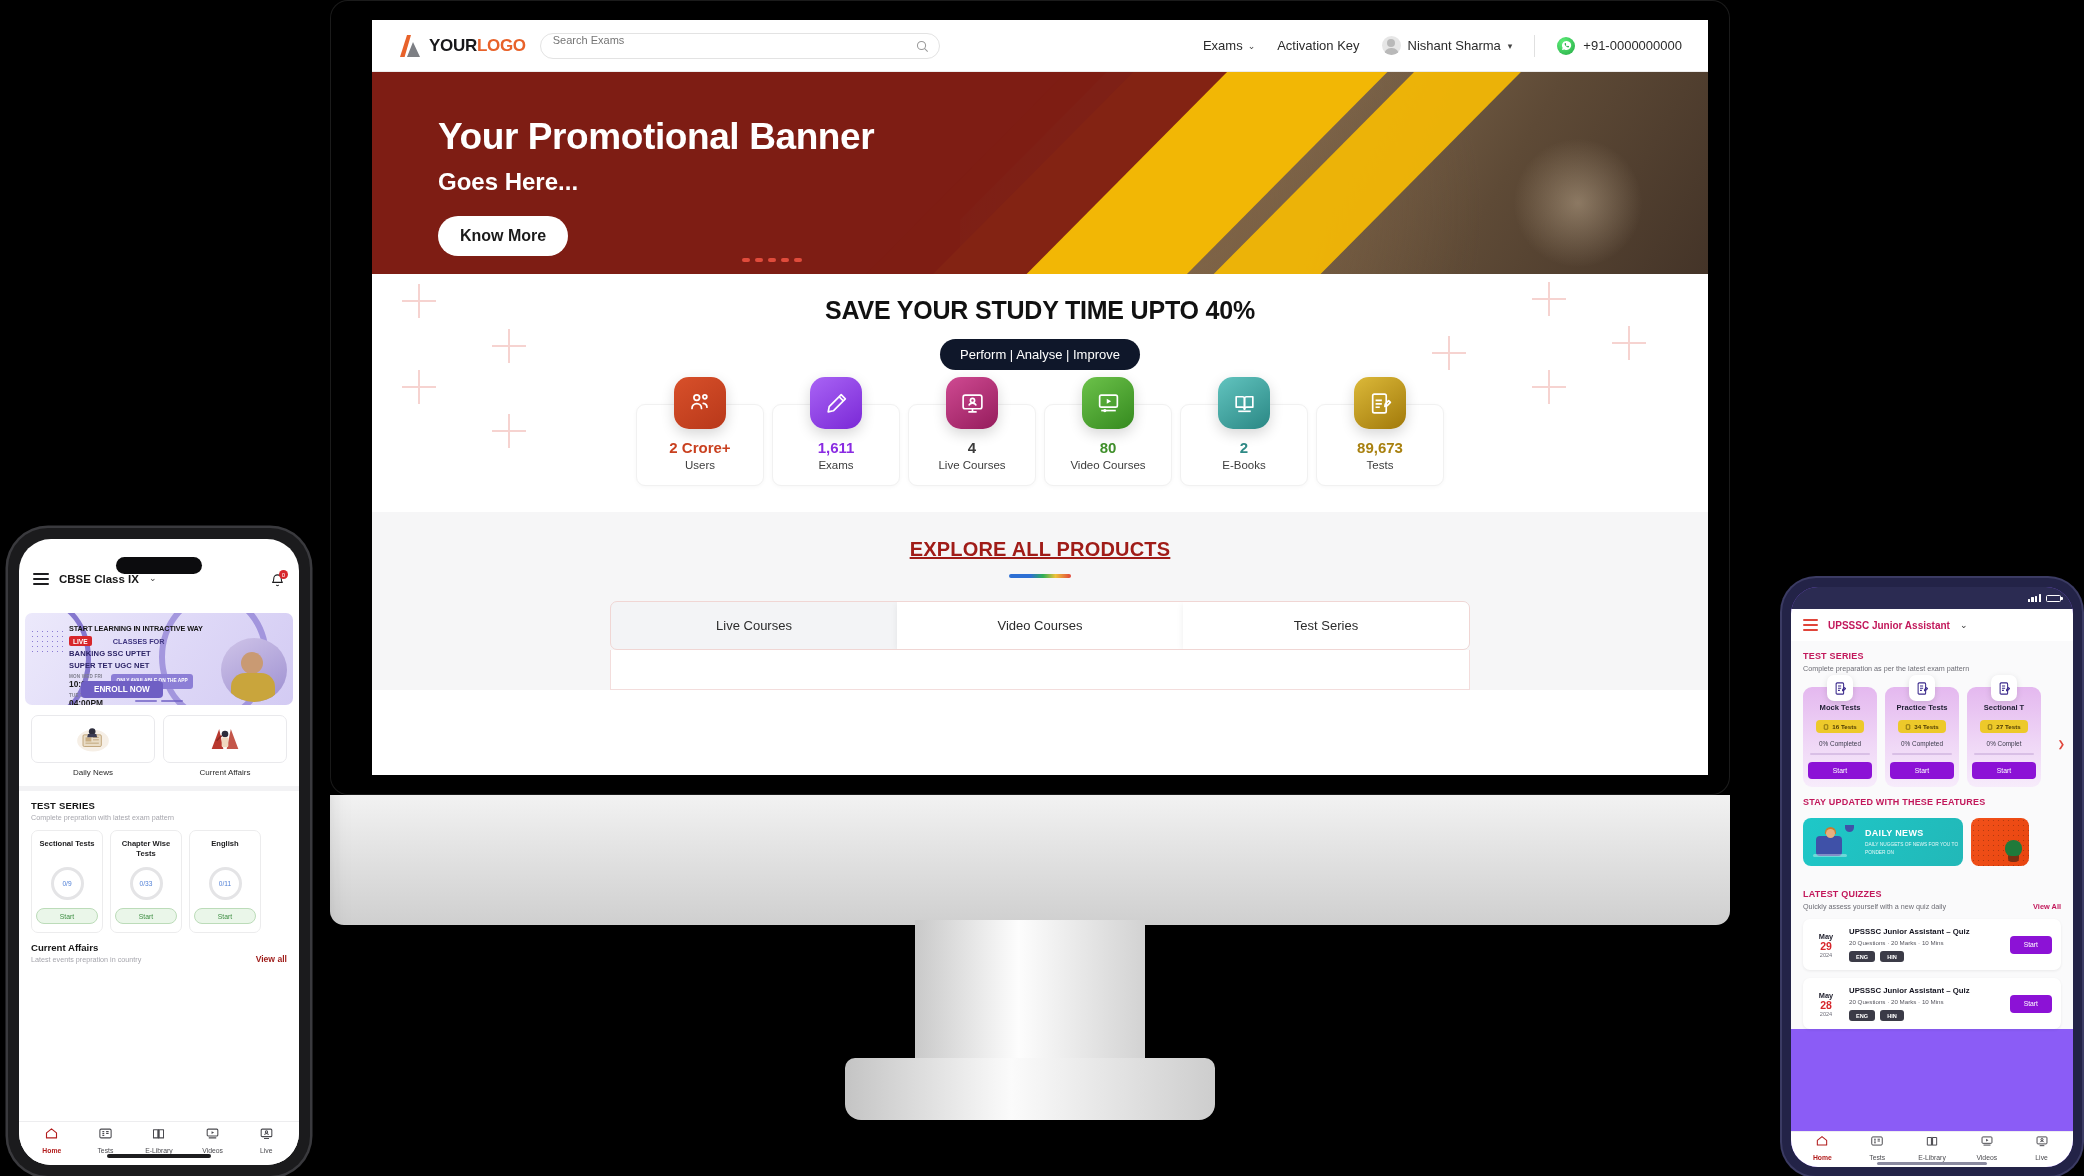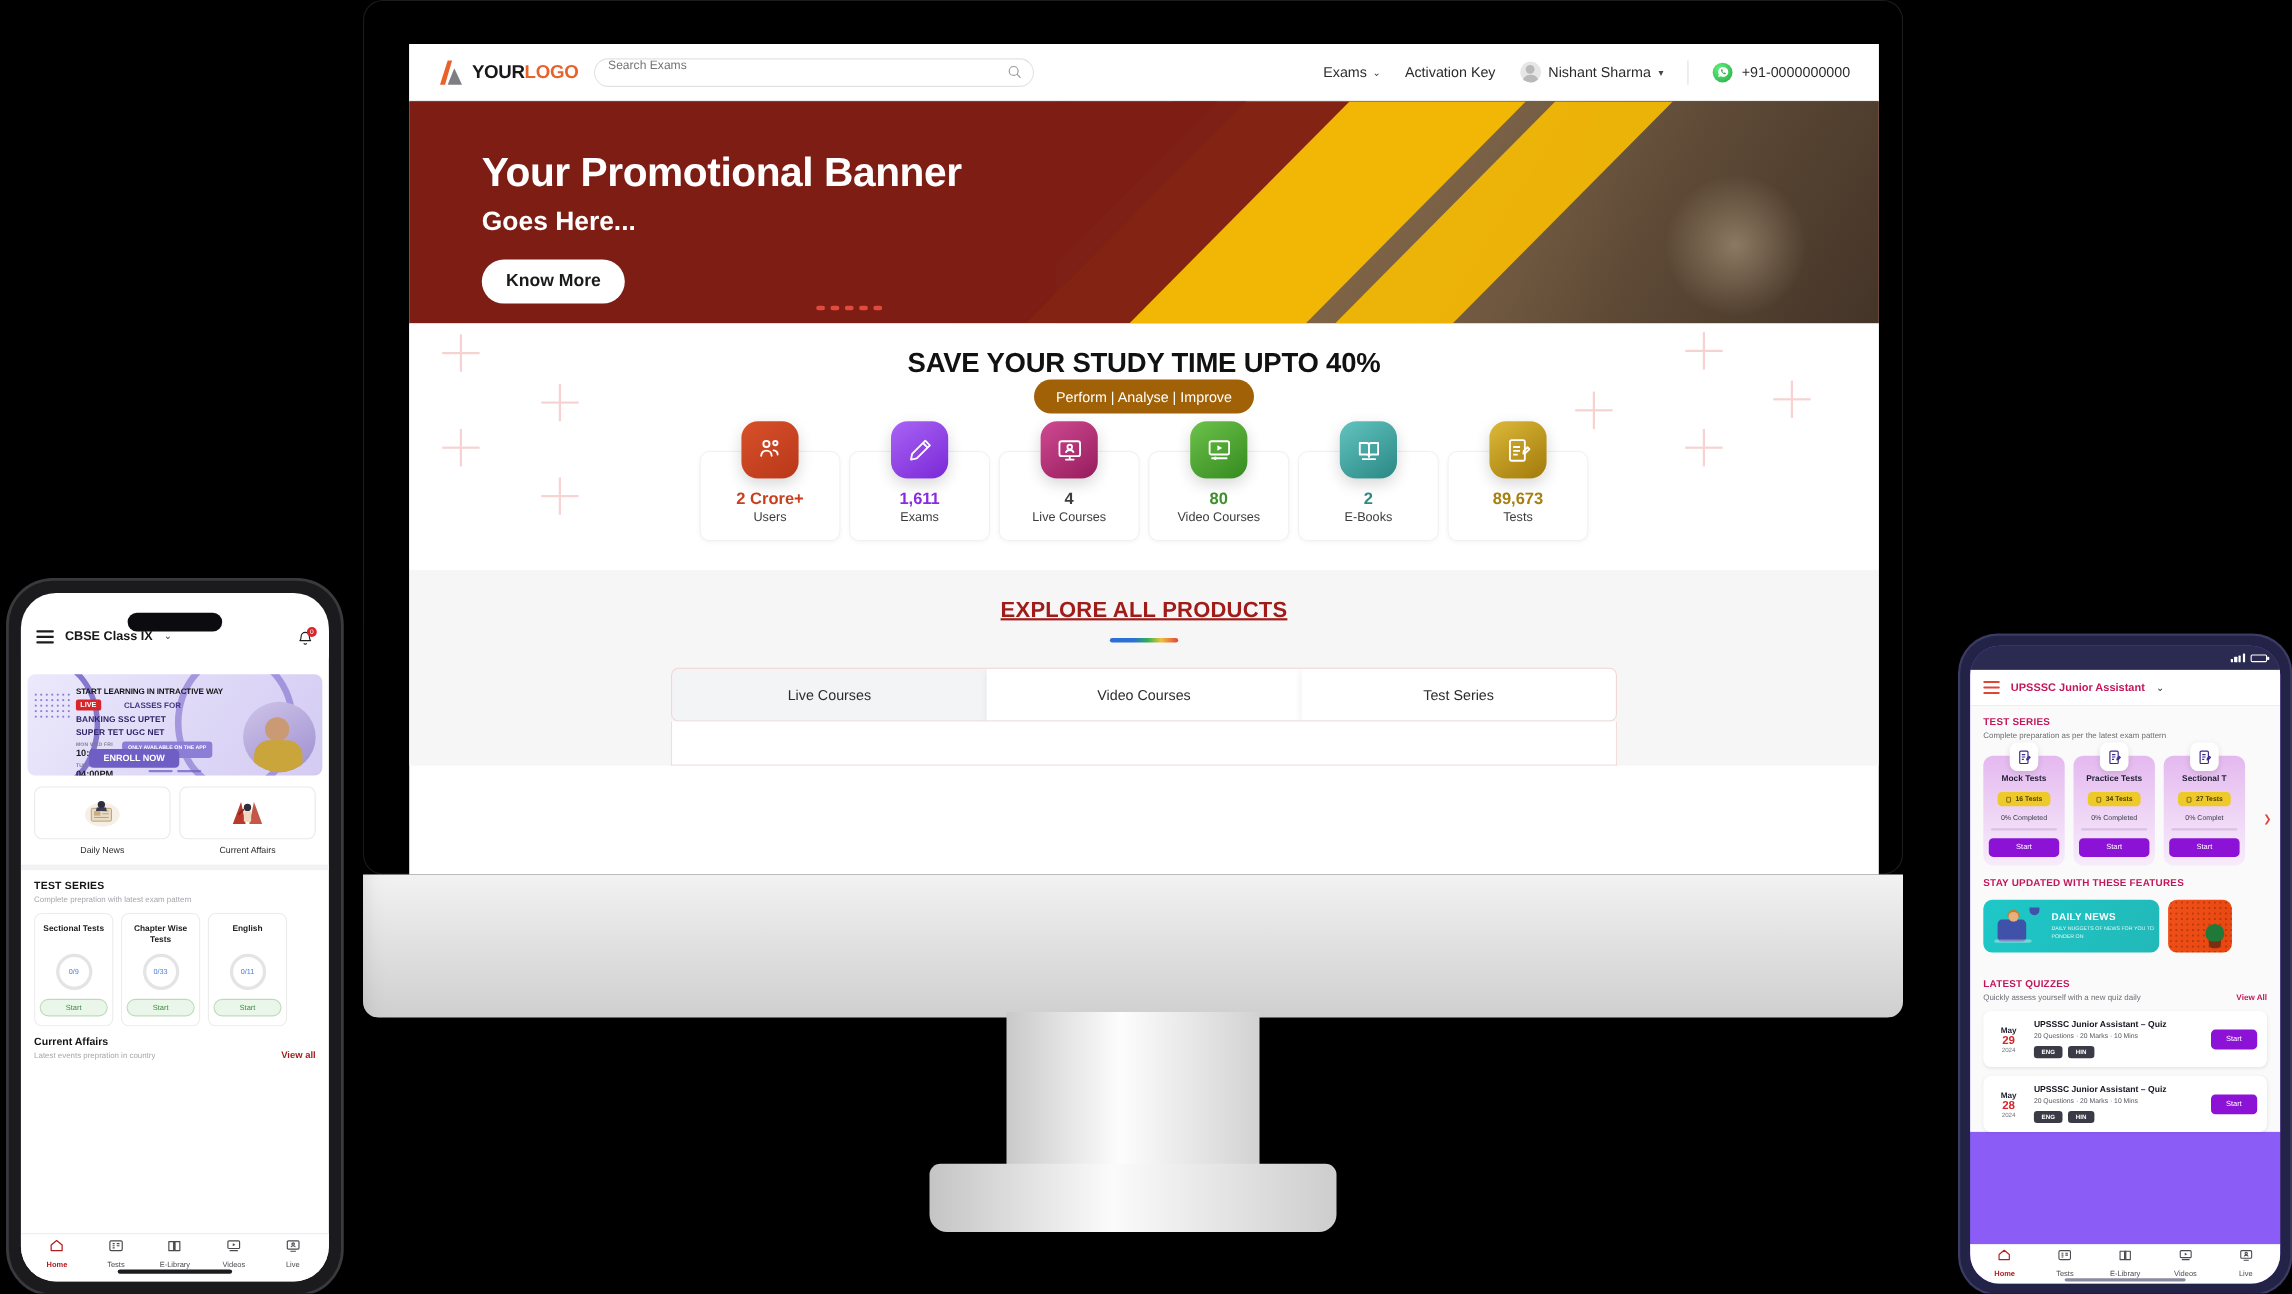--- a/index.html
+++ b/index.html
@@ -9,21 +9,21 @@
   #stage { position:relative; width:2084px; height:1176px; background:#000; }
 
   
   #monitor { position:absolute; left:330px; top:0px; width:1400px; height:960px; }
   .mon-bezel {
     position:absolute; left:0; top:0; width:1400px; height:795px;
     background:#000; border-radius:18px;
     box-shadow:0 0 0 1px #1b1b1b inset;
   }
   .mon-screen {
-    position:absolute; left:42px; top:40px; width:1336px; height:755px;
+    position:absolute; left:42px; top:20px; width:1336px; height:755px;
     background:#fff; overflow:hidden;
   }
   .mon-chin {
     position:absolute; left:0px; top:795px; width:1400px; height:130px;
     background:linear-gradient(180deg,#f2f2f2 0%,#e2e2e2 45%,#cfcfcf 100%);
     border-radius:0 0 14px 14px;
   }
   .mon-neck {
     position:absolute; left:585px; top:920px; width:230px; height:145px;
     background:linear-gradient(90deg,#c9c9c9 0%,#fdfdfd 45%,#d2d2d2 100%);
@@ -121,21 +121,21 @@
   
   .stats-band { background:#fff; position:relative; padding:22px 0 26px; overflow:hidden; }
   .plus-grid { position:absolute; inset:0; pointer-events:none; }
   .plus { position:absolute; width:34px; height:34px; opacity:.55; }
   .plus::before,.plus::after{content:"";position:absolute;background:#f0b0ab;}
   .plus::before{left:16px;top:0;width:1.5px;height:34px;}
   .plus::after{left:0;top:16px;width:34px;height:1.5px;}
 
   .stats-title { text-align:center; font-size:25px; font-weight:bold; color:#111; letter-spacing:-0.2px;}
   .stats-pill {
-    margin:0 auto 0; width:fit-content; background:#a16207; color:#fff;
+    margin:14px auto 0; width:fit-content; background:#0f172a; color:#fff;
     font-size:13px; padding:8px 20px; border-radius:18px; cursor:pointer;
   }
   .stat-row { display:flex; justify-content:center; gap:0; margin-top:34px; position:relative; z-index:3; }
   .stat-card {
     width:128px; background:#fff; border:1px solid #f1f1f1; border-radius:9px;
     padding:34px 6px 14px; text-align:center; position:relative; margin:0 4px;
     box-shadow:0 1px 4px rgba(0,0,0,.035);
   }
   .stat-ico {
     position:absolute; left:50%; transform:translateX(-50%); top:-28px;

